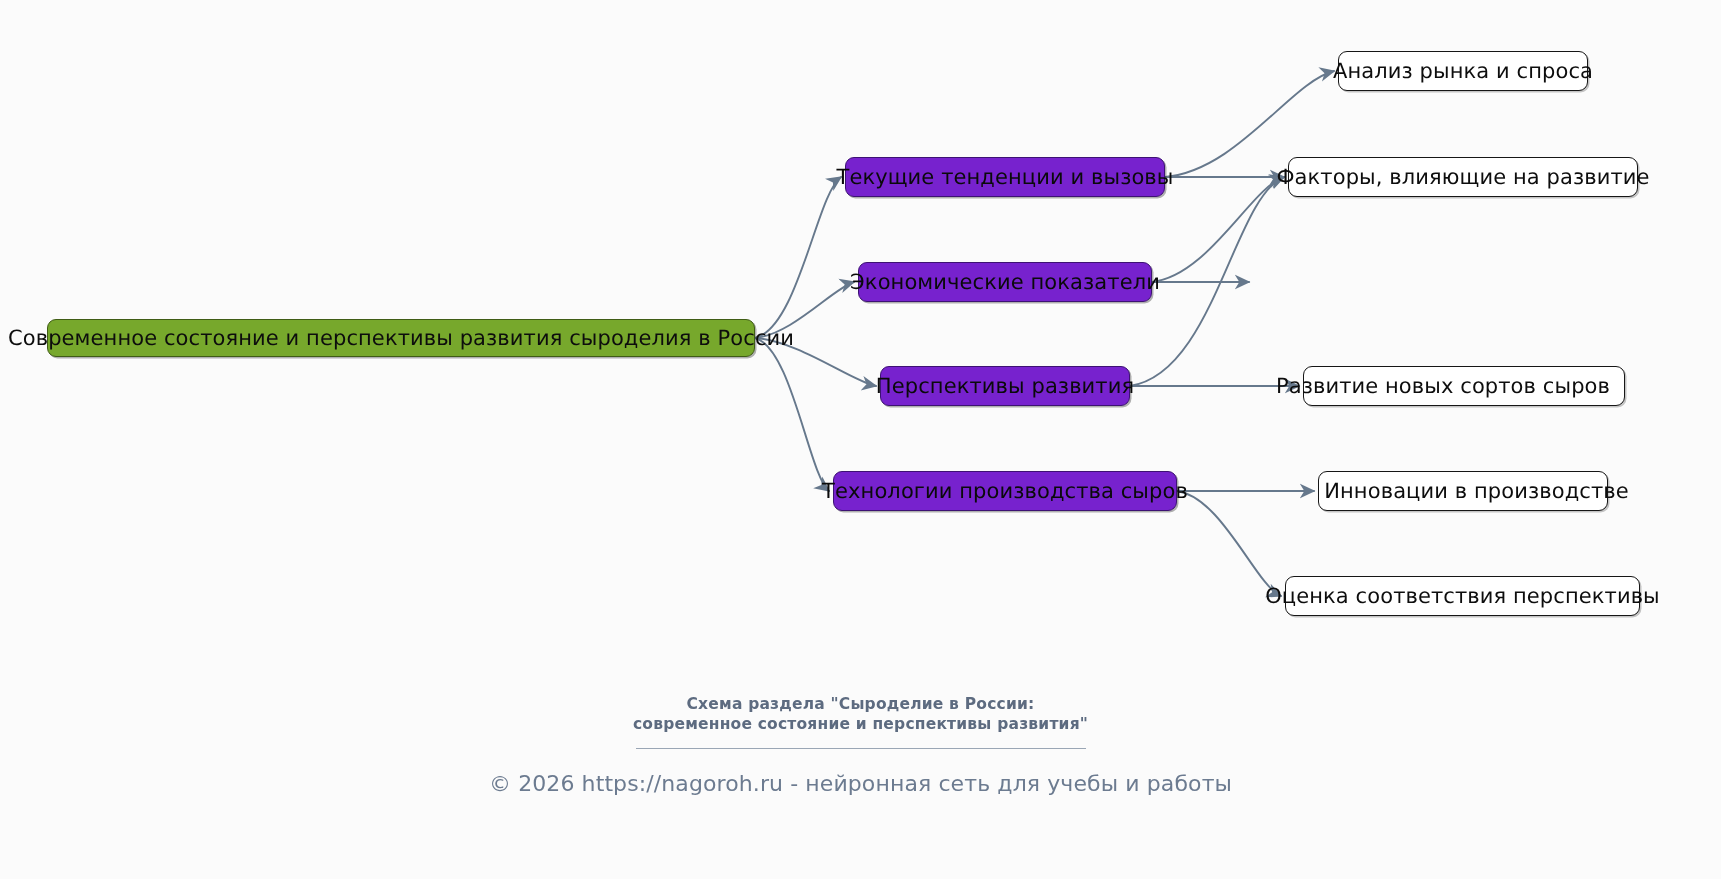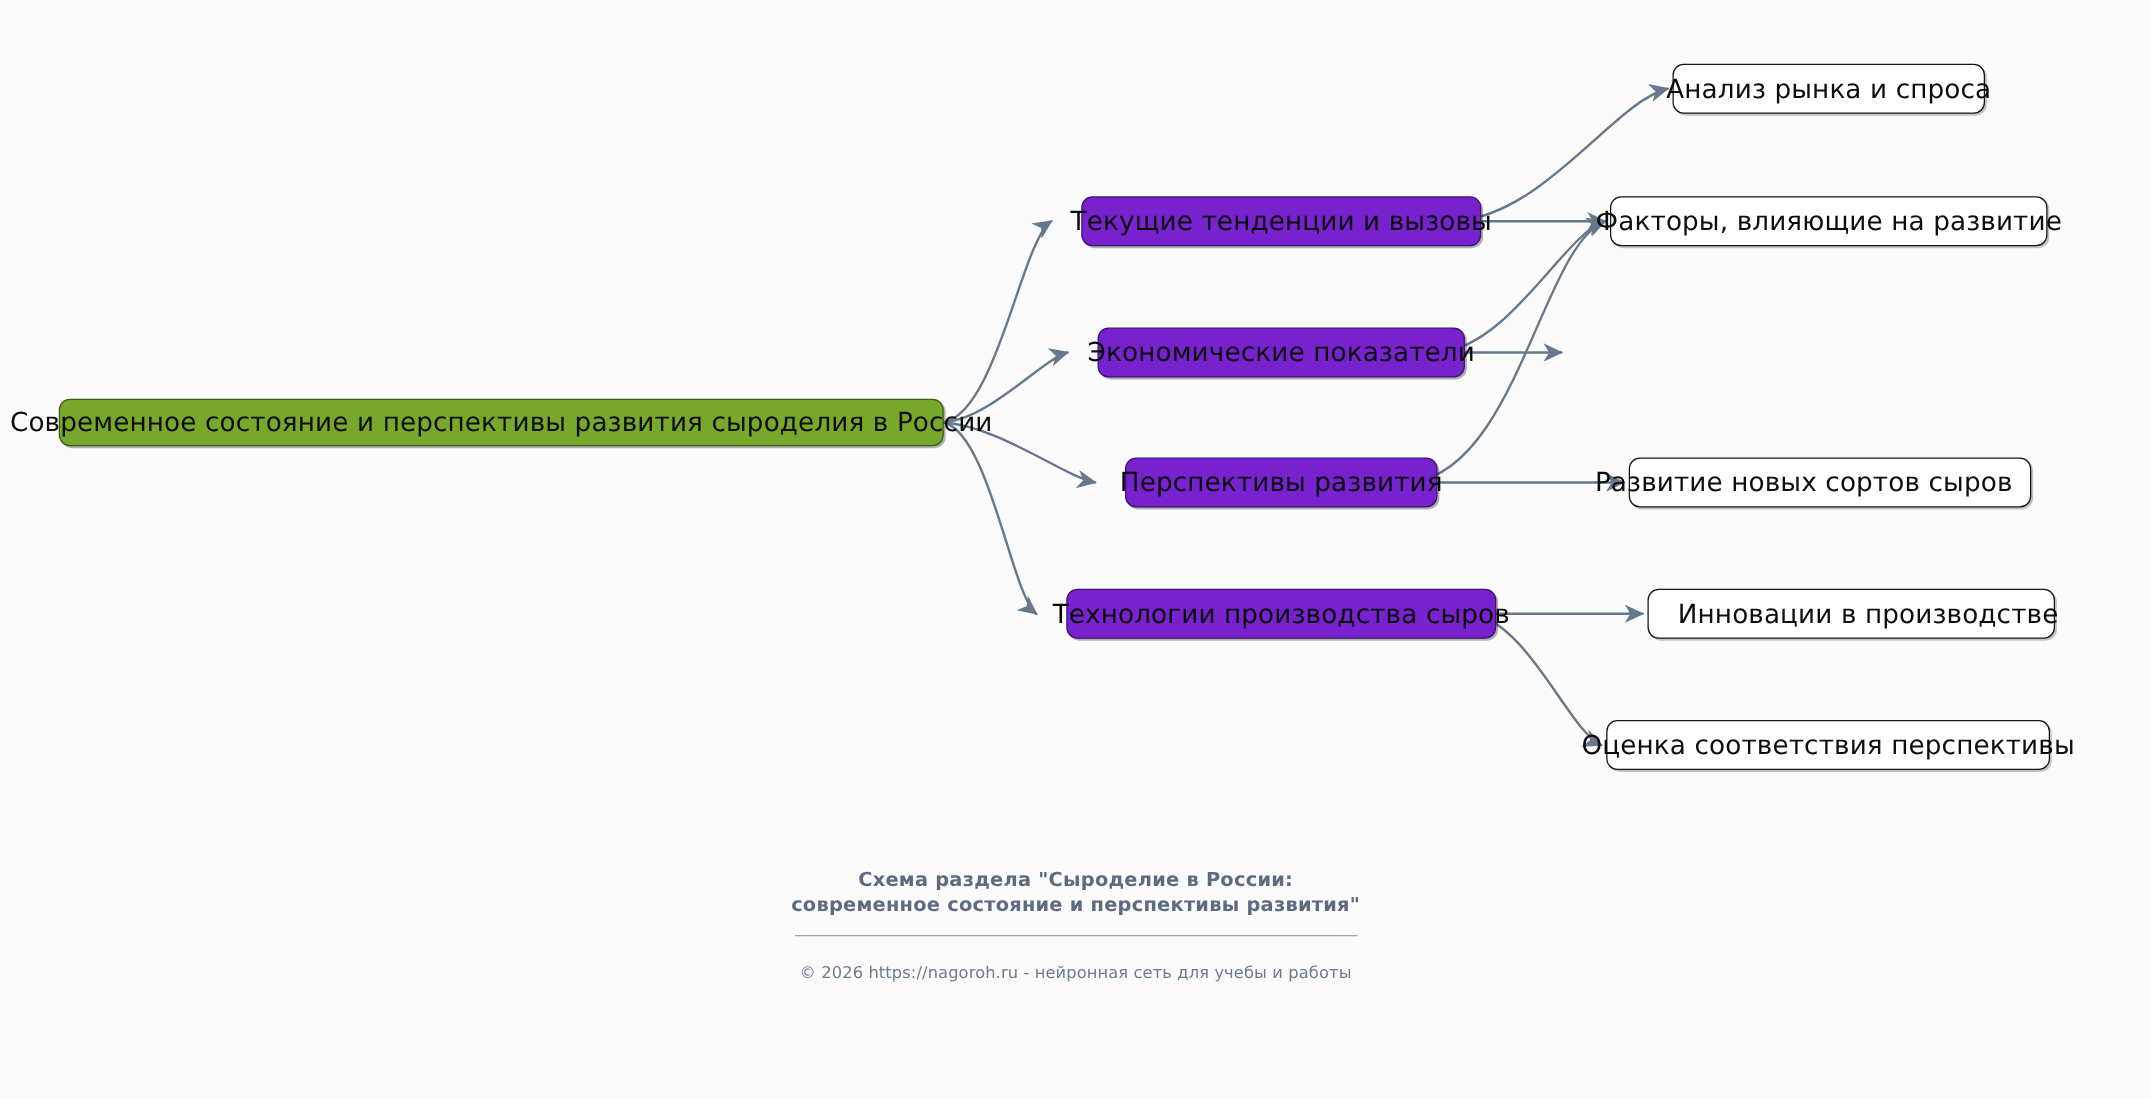--- a/index.html
+++ b/index.html
@@ -20,42 +20,41 @@
     white-space:nowrap;letter-spacing:0.1px;
     text-rendering:geometricPrecision;
   }
   .node.root{
     background:#77A82C;border-color:#3f5c15;
     box-shadow:1.5px 1.5px 0 rgba(0,0,0,0.30);
   }
   .node.branch{
     background:#7722CE;border-color:#3d1273;color:#0a0a0a;
     box-shadow:1.5px 1.5px 0 rgba(0,0,0,0.30);
-    margin-left:20px;
   }
   .node.leaf{
     background:#ffffff;border-color:#161616;border-width:1.6px;
     box-shadow:1.5px 1.5px 0 rgba(0,0,0,0.22);
   }
   .node .label{display:block;padding:0 14px;}
 
   #footer{
     position:absolute;left:0;right:0;top:694px;
     text-align:center;pointer-events:none;
   }
   .caption{
     font-size:15.5px;font-weight:bold;color:#5d6b80;
     line-height:20px;letter-spacing:0.2px;
   }
   .rule{
     width:450px;height:0;border-top:1.2px solid #9aa6b5;
     margin:14px auto 0 auto;
   }
   .credit{
-    margin-top:22px;font-size:13px;color:#6c7b90;letter-spacing:0.1px;
+    margin-top:22px;font-size:22px;color:#6c7b90;letter-spacing:0.1px;
   }
 </style>
 </head>
 <body>
 
 <div id="canvas">
 
   <svg id="edge-layer" viewBox="0 0 1721 879" xmlns="http://www.w3.org/2000/svg">
     <defs>
       <marker id="arrow" viewBox="0 0 12 12" refX="10" refY="6" markerWidth="9" markerHeight="9" orient="auto-start-reverse">
@@ -97,21 +96,21 @@
 
   <div class="node leaf" style="left: 1338px; top: 51px; width: 250px; height: 40px; background: rgb(255, 255, 255);">
     <span class="label">Анализ рынка и спроса</span>
   </div>
   <div class="node leaf" style="left: 1288px; top: 157px; width: 350px; height: 40px; background: rgb(255, 255, 255);">
     <span class="label">Факторы, влияющие на развитие</span>
   </div>
   <div class="node leaf" style="left: 1303px; top: 366px; width: 322px; height: 40px; background: rgb(255, 255, 255); justify-content: flex-end;">
     <span class="label">Развитие новых сортов сыров</span>
   </div>
-  <div class="node leaf" style="left: 1318px; top: 471px; width: 326px; height: 40px; background: rgb(255, 255, 255); padding-left: 27px;">
+  <div class="node leaf" style="left: 1318px; top: 471px; width: 290px; height: 40px; background: rgb(255, 255, 255); padding-left: 27px;">
     <span class="label">Инновации в производстве</span>
   </div>
   <div class="node leaf" style="left: 1285px; top: 576px; width: 355px; height: 40px; background: rgb(255, 255, 255);">
     <span class="label">Оценка соответствия перспективы</span>
   </div>
 
   <div id="footer">
     <div class="caption">
       <div>Схема раздела "Сыроделие в России:</div>
       <div>современное состояние и перспективы развития"</div>

